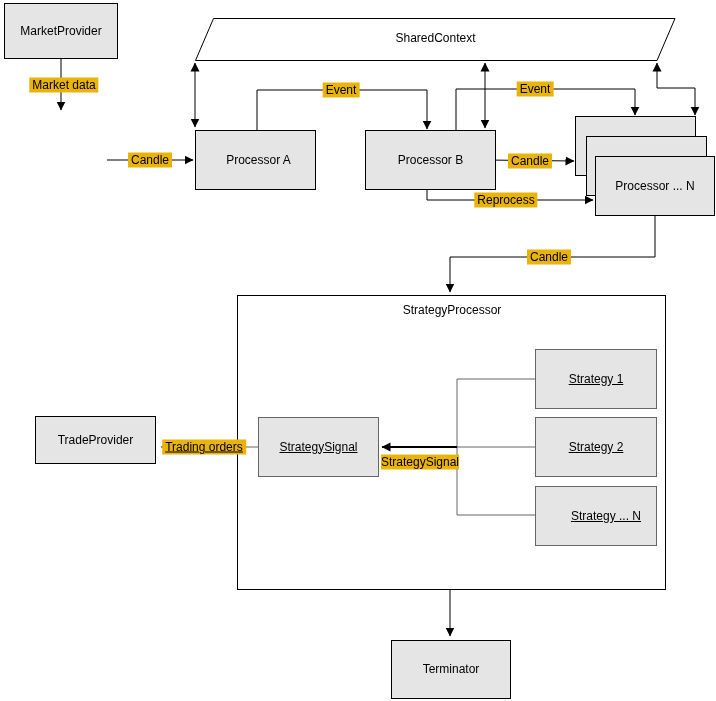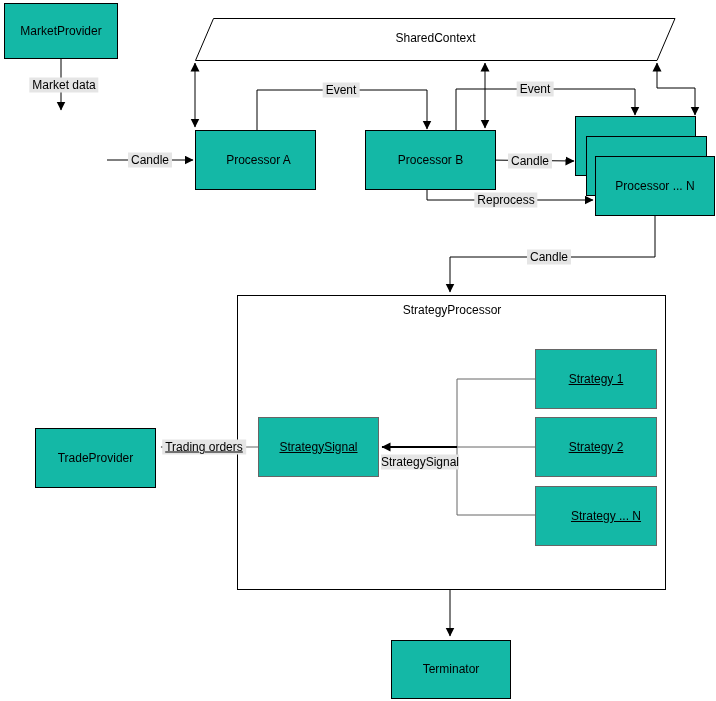--- a/index.html
+++ b/index.html
@@ -15,42 +15,42 @@
   }
   svg.edges {
     position: absolute;
     left: 0; top: 0;
     width: 716px; height: 701px;
   }
   .node {
     position: absolute;
     box-sizing: border-box;
     border: 1px solid #000;
-    background: #14b8a6;
+    background: #e5e5e5;
     display: flex;
     align-items: center;
     justify-content: center;
     text-align: center;
     line-height: 15px;
   }
   .node.gray { border-color: #666; text-decoration: underline; }
   .node.transparent { background: transparent; }
   .shape-holder {
     position: absolute;
   }
   .shape-holder svg { display: block; }
   .shape-label {
     position: absolute;
     width: 100%;
     text-align: center;
   }
   .edge-label {
     position: absolute;
     transform: translate(-50%, -50%);
-    background: #e5e5e5;
+    background: #eab308;
     padding: 0 3px;
     white-space: nowrap;
     line-height: 15px;
   }
   .container-title {
     position: absolute;
     transform: translate(-50%, -50%);
     white-space: nowrap;
   }
 </style>
@@ -139,21 +139,21 @@
   </div>
 
   <div class="node gray" style="left:535px; top:486px; width:122px; height:60px;padding-left:20px;">
     <span>Strategy ... N</span>
   </div>
 
   <div class="node gray" style="left:258px; top:417px; width:121px; height:60px;">
     <span>StrategySignal</span>
   </div>
 
-  <div class="node" style="left:35px; top:428px; width:121px; height:60px;">
+  <div class="node" style="left:35px; top:416px; width:121px; height:48px;">
     <span>TradeProvider</span>
   </div>
 
   <div class="node" style="left:391px; top:640px; width:120px; height:59px;">
     <span>Terminator</span>
   </div>
 
   <div class="edge-label" style="left:64px; top:85px;">Market data</div>
 
   <div class="edge-label" style="left:150px; top:160px;">Candle</div>

